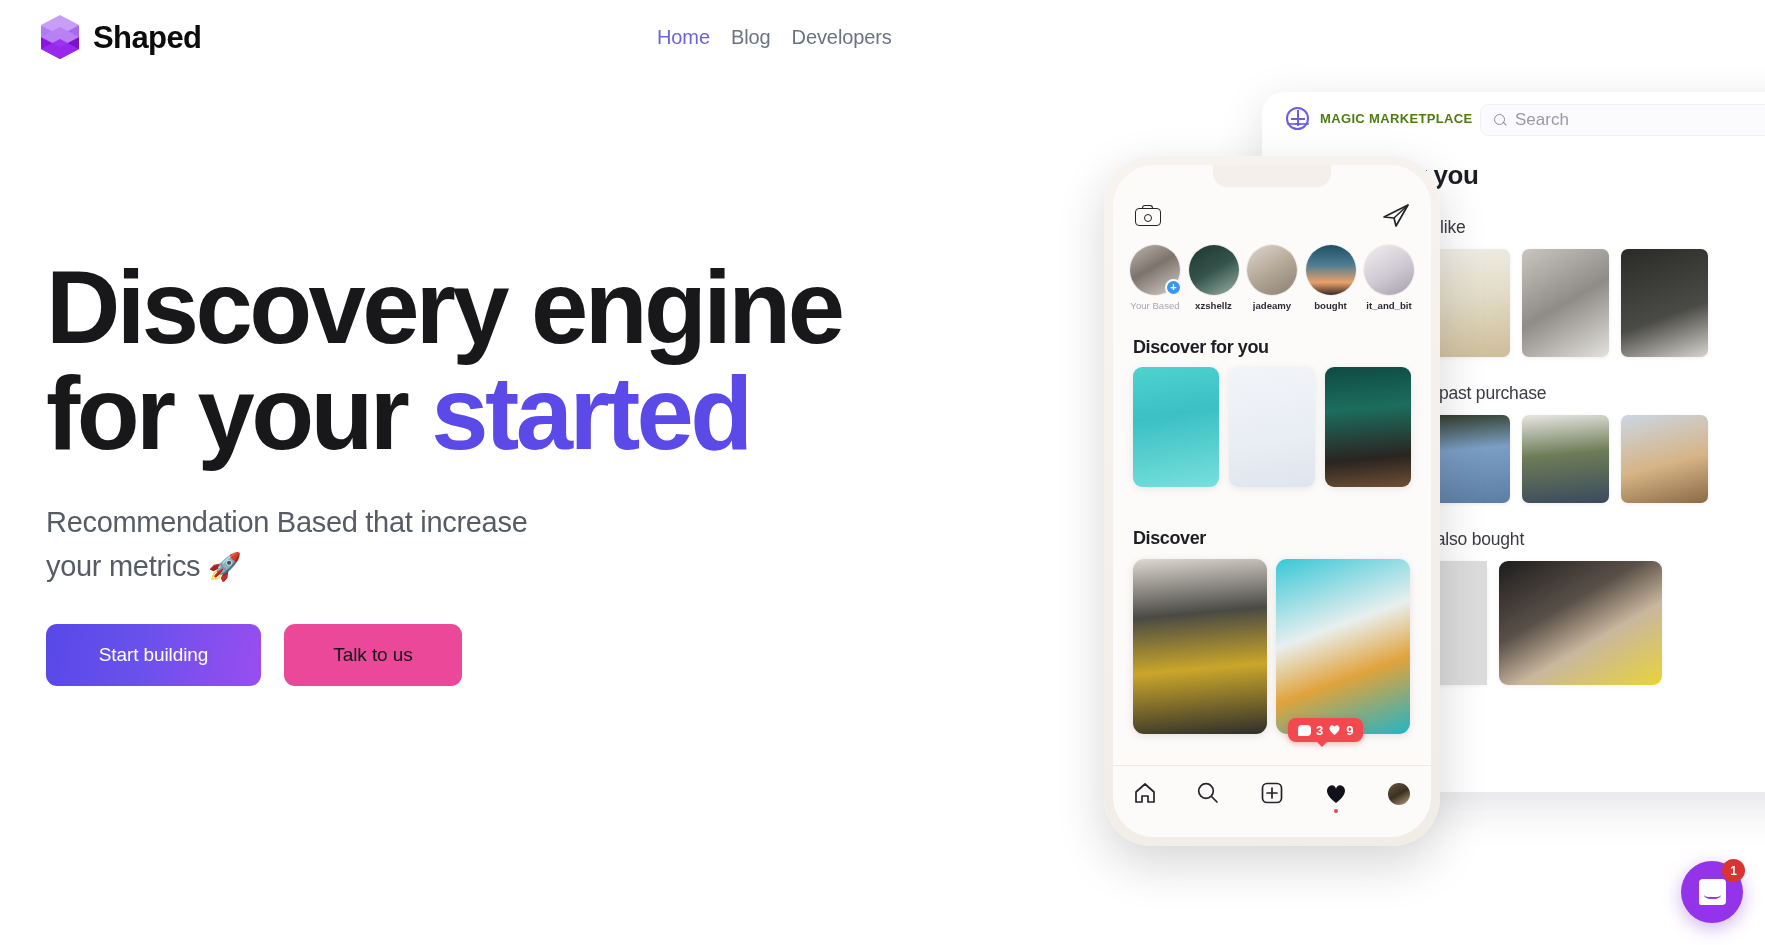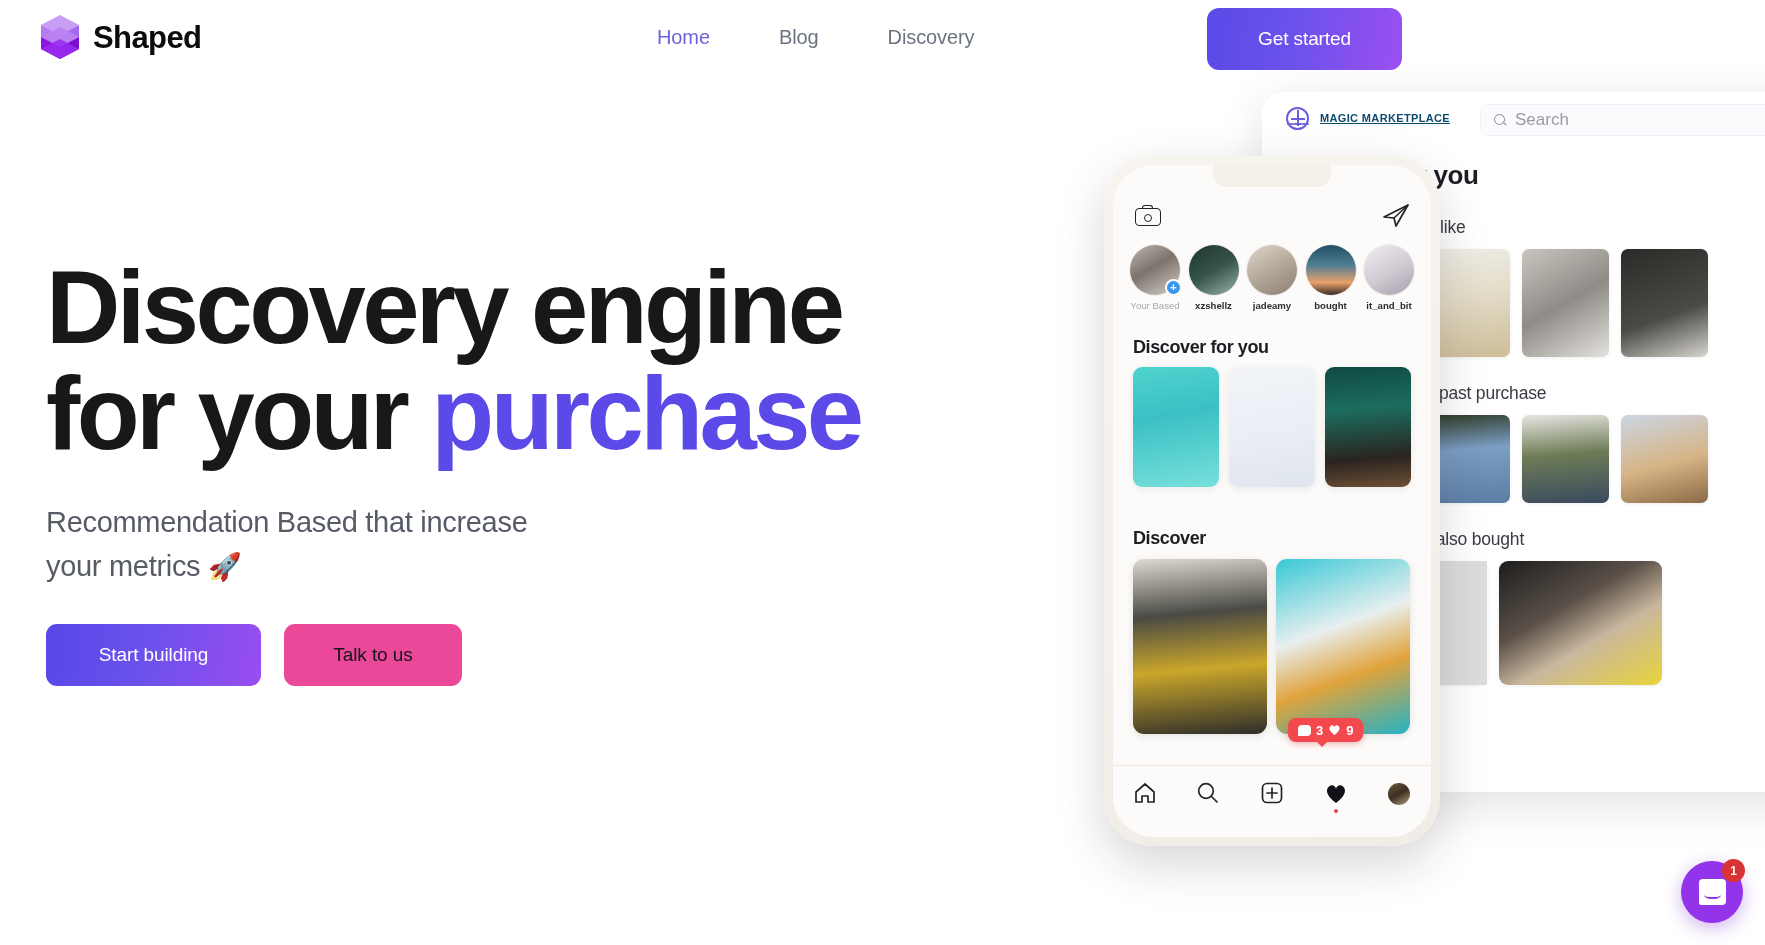--- a/index.html
+++ b/index.html
@@ -20,21 +20,21 @@
   }
   .brand { position: absolute; left: 38px; top: 14px; display: flex; align-items: center; gap: 11px; }
   .logo-mark { width: 44px; height: 46px; position: relative; flex: none; }
   .brand-name {
     font-size: 31px; font-weight: 700; color: #0c0c0c; letter-spacing: -0.6px;
     line-height: 1; font-family: "Liberation Sans", sans-serif;
   }
 
   .nav-links {
     position: absolute; left: 655px; top: 22px;
-    display: flex; align-items: center; gap: 65px;
+    display: flex; align-items: center; gap: 17px;
   }
   .nav-link {
     font-size: 20px; color: #6b7280; text-decoration: none; letter-spacing: -0.1px;
     padding: 4px 2px; cursor: pointer; white-space: nowrap;
   }
   .nav-link.active { color: #6d63d8; }
 
   .get-started {
     position: absolute; right: 363px; top: 8px;
     width: 195px; height: 62px;
@@ -88,23 +88,22 @@
   .mp-logo-icon::before {
     content: ""; position: absolute; left: 50%; top: 1.5px; width: 2px; height: 16px;
     background: #6b5ce0; transform: translateX(-50%);
   }
   .mp-logo-icon::after {
     content: ""; position: absolute; left: 50%; top: 9px; width: 14px; height: 2px;
     background: #6b5ce0; transform: translateX(-50%) rotate(0deg);
     box-shadow: -4px 5px 0 -0.2px #6b5ce0, 4px 5px 0 -0.2px #6b5ce0;
   }
   .mp-title {
-    font-size: 11px; font-weight: 700; letter-spacing: 0.35px; color: #0c4a6e;
+    font-size: 13px; font-weight: 700; letter-spacing: 0.35px; color: #4d7c0f;
     white-space: nowrap;
-    text-decoration: underline;
   }
   .mp-search {
     position: absolute; left: 218px; top: 12px; width: 392px; height: 32px;
     background: #fbfbfd; border-radius: 8px; border: 1px solid #f0f0f4;
     display: flex; align-items: center; gap: 9px; padding: 0 13px;
   }
   .mp-search .mag { width: 12px; height: 12px; position: relative; flex: none; }
   .mp-search .mag::before {
     content:""; position:absolute; left:0; top:0; width:9px; height:9px;
     border:1.4px solid #8b8b96; border-radius:50%;
@@ -285,30 +284,29 @@
           <polygon points="22,33 41,23 41,35 22,45" fill="#7d10cc"></polygon>
           <polygon points="22,25 41,35 22,45 3,35" fill="#9a2af0" opacity="0.9"></polygon>
         </svg>
       </div>
       <span class="brand-name">Shaped</span>
     </div>
 
     <nav class="nav-links">
       <a class="nav-link active" href="#">Home</a>
       <a class="nav-link" href="#">Blog</a>
-      <a class="nav-link" href="#">Discovery</a>
+      <a class="nav-link" href="#">Developers</a>
     </nav>
 
-    <button class="get-started">Get started</button>
   </div>
 
   <div class="hero">
     <h1 class="headline">
       <span>Discovery engine</span><br>
-      <span>for your </span><span class="accent">purchase</span>
+      <span>for your </span><span class="accent">started</span>
     </h1>
 
     <p class="subhead">
       <span>Recommendation Based that increase</span><br>
       <span>your metrics </span><span class="rocket">🚀</span>
     </p>
 
     <div class="cta-row">
       <button class="btn-primary">Start building</button>
       <button class="btn-secondary">Talk to us</button>

